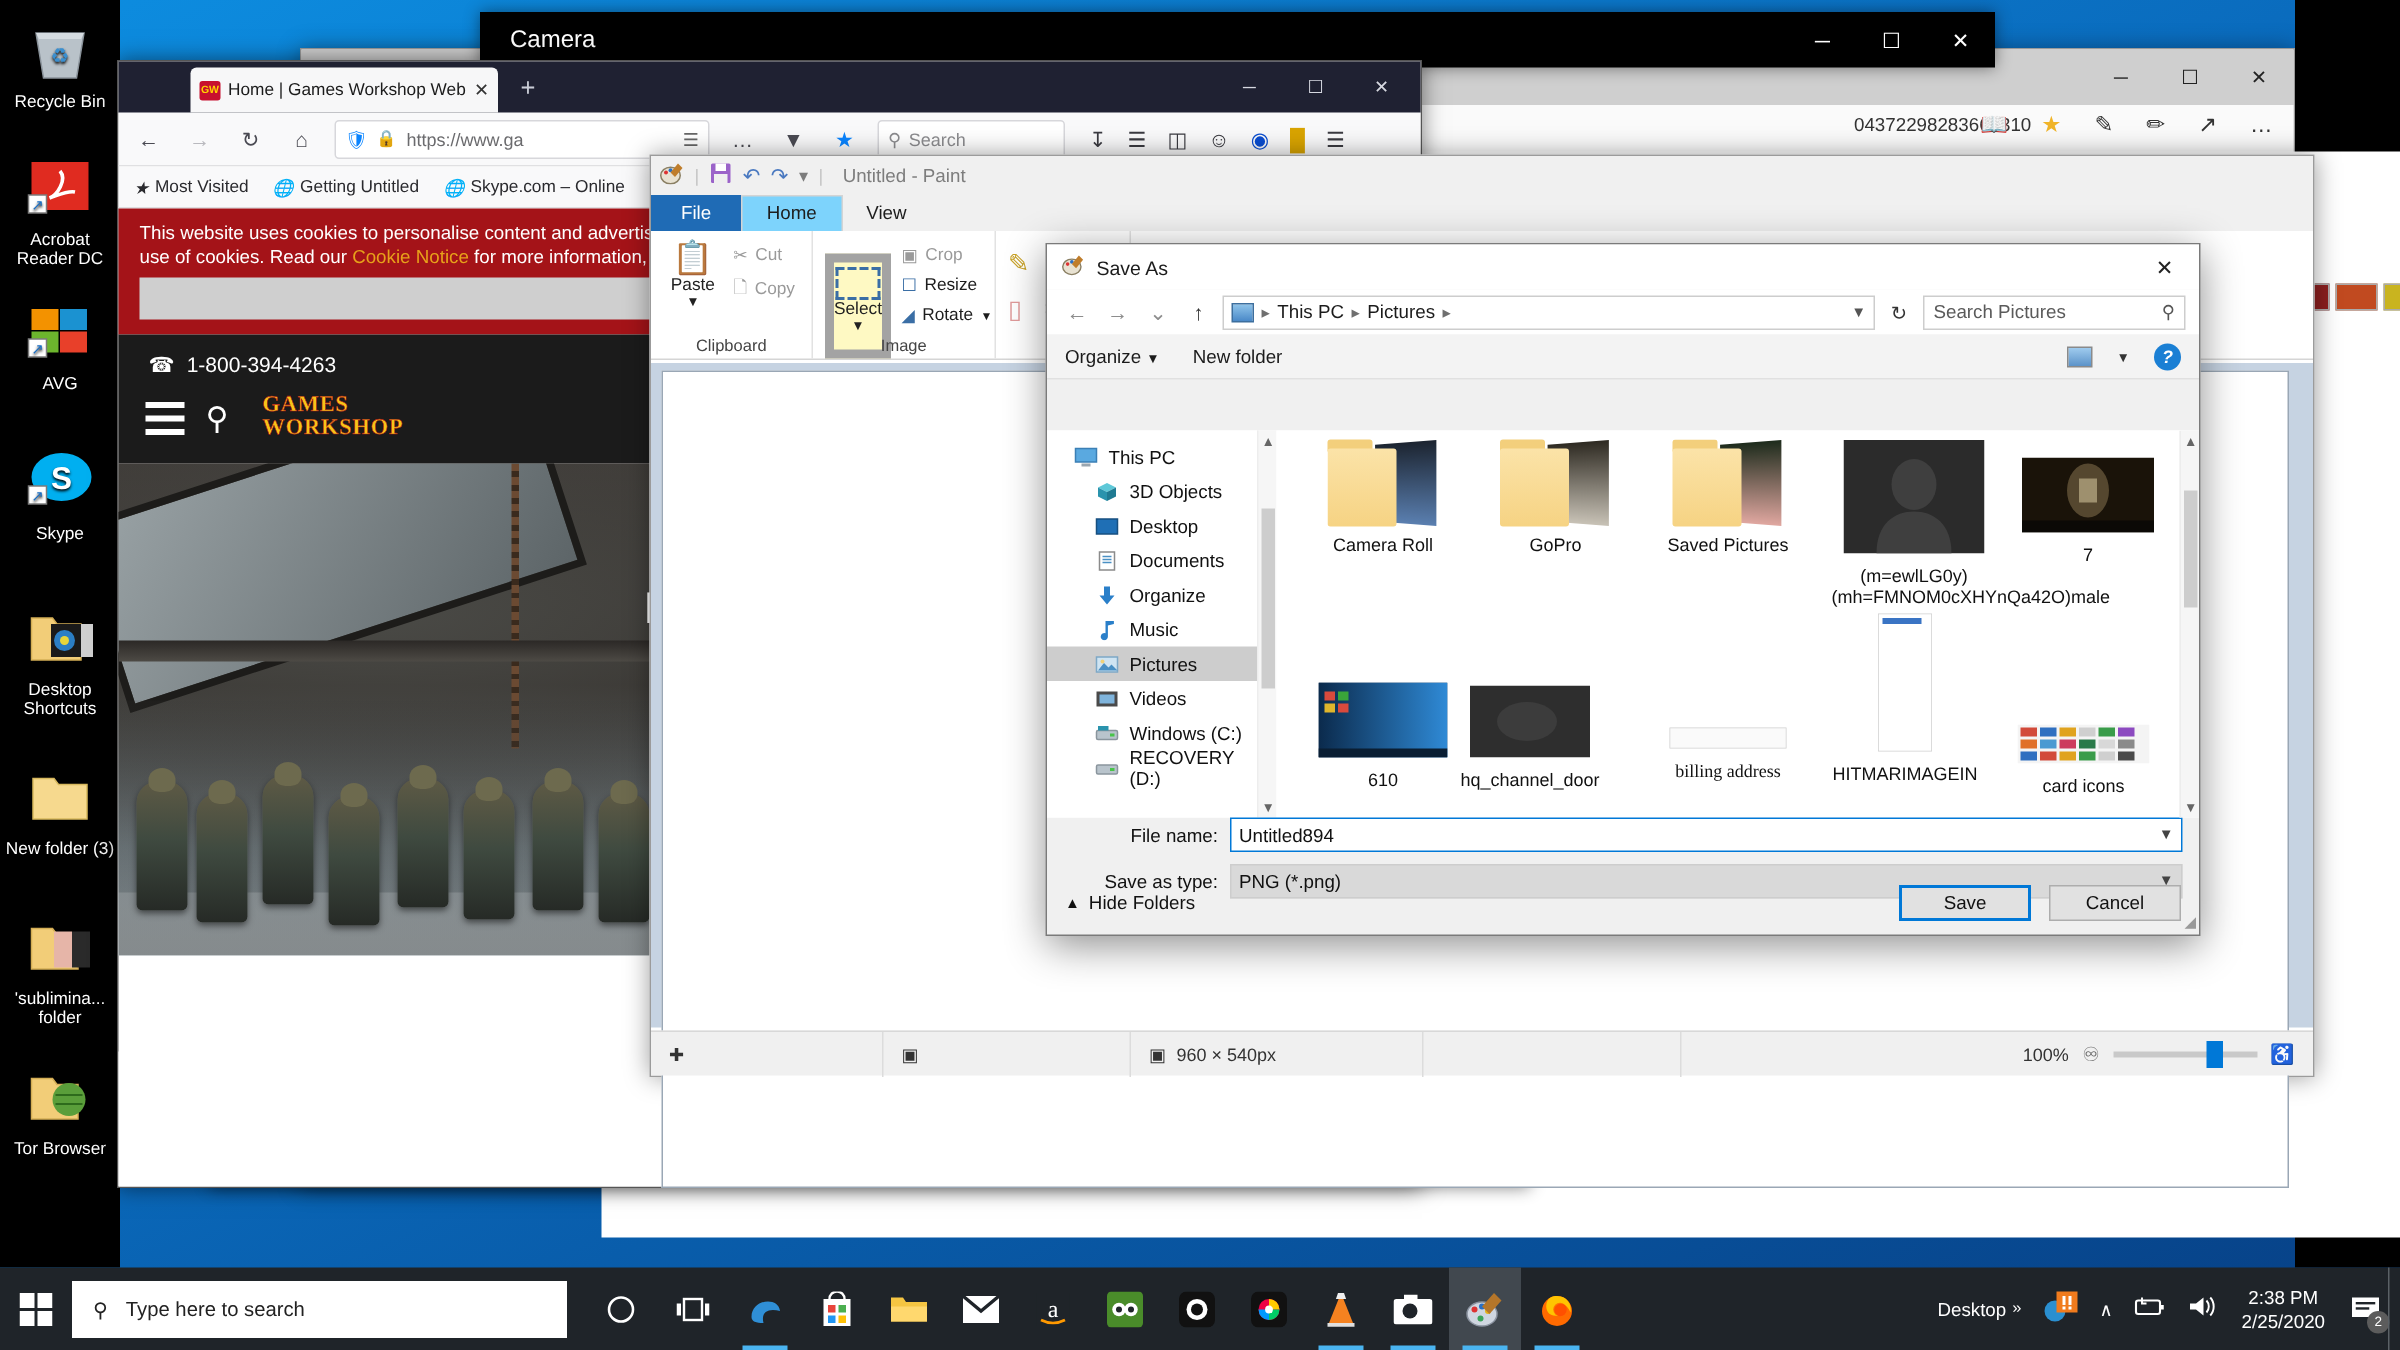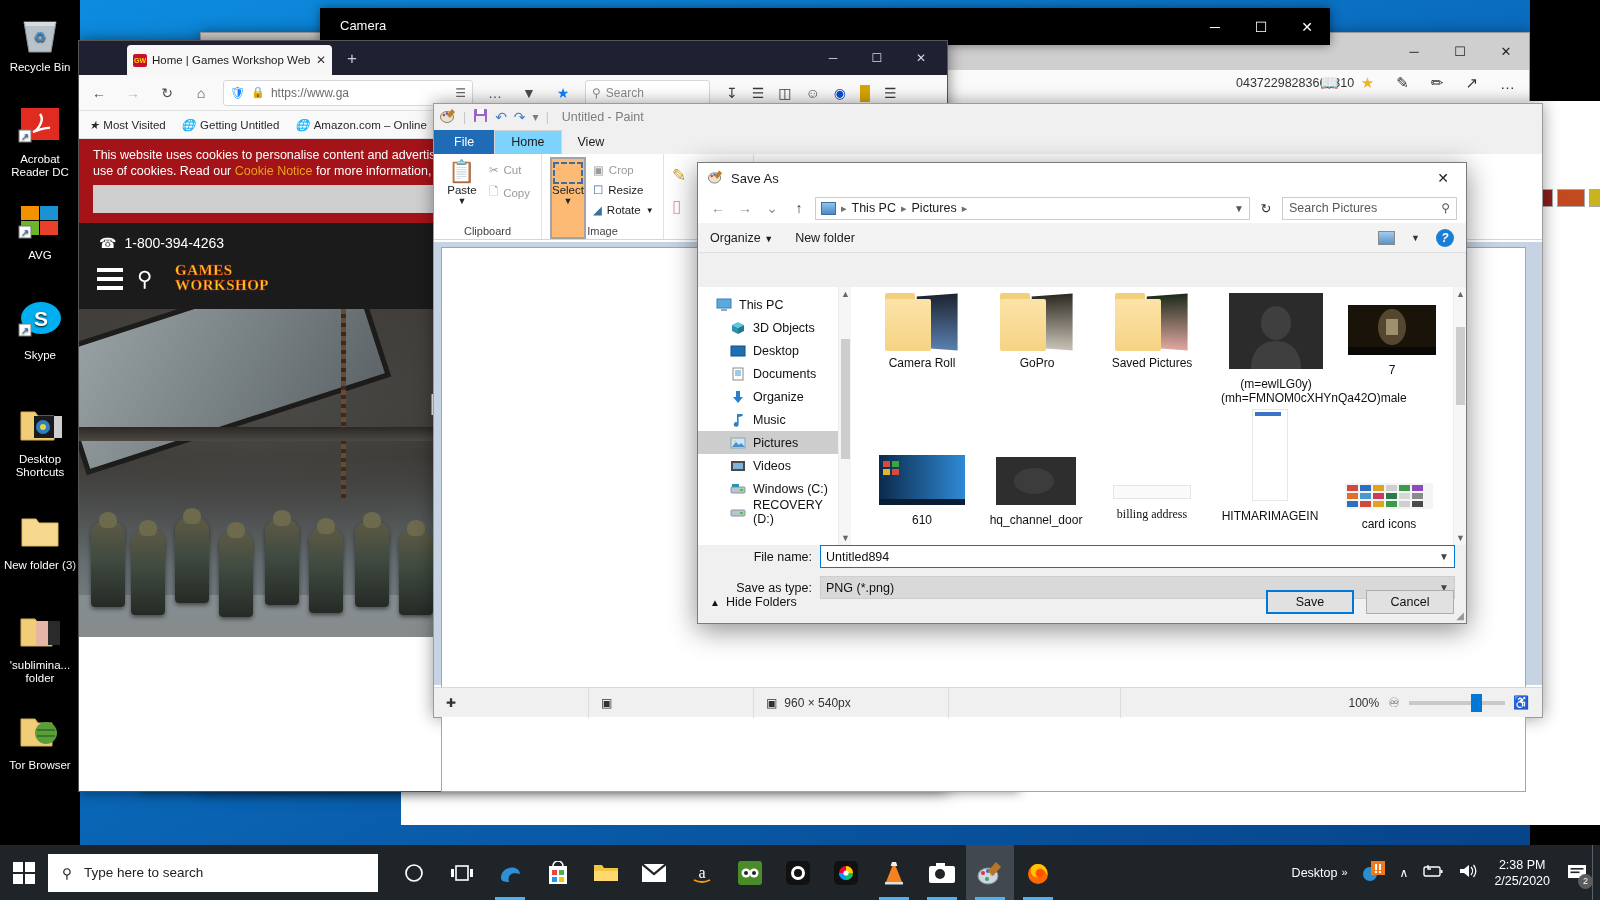--- a/index.html
+++ b/index.html
@@ -26,21 +26,21 @@
   .desk-icon { position:absolute; width:76px; text-align:center; color:#fff;
     font-size:11.5px; line-height:13px; text-shadow:0 1px 2px #000; }
   .desk-icon .glyph { display:block; margin:0 auto 4px; }
   .desk-label { display:block; }
 
   
   .win { position:absolute; background:#fff; box-shadow:0 0 10px rgba(0,0,0,.45); }
 
   
   #camera-win { left:320px; top:8px; width:1010px; height:37px; background:#000; }
-  #camera-title { position:absolute; left:20px; top:10px; color:#fff; font-size:13px; }
+  #camera-title { position:absolute; left:20px; top:10px; color:#fff; font-size:16px; }
   #camera-ctrls { position:absolute; right:0; top:0; height:37px; display:flex; }
   #camera-ctrls div { width:46px; height:37px; display:flex; align-items:center;
       justify-content:center; color:#fff; font-size:14px; }
 
   
   #bg-win { left:200px; top:32px; width:1330px; height:760px; background:#fff;
     border:1px solid #9a9a9a; box-shadow:0 0 14px rgba(0,0,0,.35); }
   #bg-win-titlebar { height:37px; background:#cfcfcf; position:relative; }
   #bg-win-ctrls { position:absolute; right:0; top:0; height:37px; display:flex; }
   #bg-win-ctrls div { width:46px; height:37px; display:flex; align-items:center;
@@ -175,23 +175,23 @@
   .rgroup .rlabel { position:absolute; bottom:2px; left:0; width:100%; text-align:center;
      font-size:11px; color:#444; }
   .ritems { display:flex; gap:4px; flex:1; }
   .bigbtn { width:54px; display:flex; flex-direction:column; align-items:center;
      justify-content:flex-start; padding-top:3px; font-size:11.5px; color:#222; }
   .bigbtn .bi { font-size:22px; line-height:24px; }
   .smallcol { display:flex; flex-direction:column; gap:2px; padding-top:4px; }
   .smallbtn { display:flex; align-items:center; gap:5px; font-size:11.5px; color:#9a9a9a;
      padding:2px 3px; }
   .smallbtn.on { color:#1d1d1d; }
-  .selbox { width:54px; border:2px solid #a3a3a3; background:#fdba74;
+  .selbox { width:54px; border:6px solid #a3a3a3; background:#fef9c3;
      display:flex; flex-direction:column; align-items:center; padding-top:3px;
-     font-size:11.5px; color:#222; }
+     font-size:11.5px; color:#222;margin-top:12px; }
   .dashrect { width:30px; height:22px; border:2px dashed #3a6ea5; }
   #paint-canvasarea { position:absolute; left:0; top:138px; right:0; bottom:32px;
      background:#c6d3e2; }
   #paint-canvas { position:absolute; left:7px; top:5px; width:1085px; height:545px;
      background:#fff; border:1px solid #9aa7b5; }
   #paint-status { position:absolute; left:0; bottom:0; width:100%; height:30px;
      background:#f0f0f0; border-top:1px solid #d8d8d8; display:flex;
      align-items:center; font-size:12px; color:#333; }
   .sbcell { height:30px; display:flex; align-items:center; gap:7px; padding:0 12px;
      border-right:1px solid #dcdcdc; }
@@ -512,21 +512,21 @@
     <span>
       <i>★</i>
       <b style="font-weight:normal">Most Visited</b>
     </span>
     <span>
       <i>🌐</i>
       <b style="font-weight:normal">Getting Untitled</b>
     </span>
     <span>
       <i>🌐</i>
-      <b style="font-weight:normal">Amazon.com – Online</b>
+      <b style="font-weight:normal">Skype.com – Online</b>
     </span>
   </div>
 
   <div id="gw-cookie">
     <div>This website uses cookies to personalise content and advertis</div>
     <div>
       <span>use of cookies. Read our </span><a href="#">Cookie Notice</a><span> for more information,</span>
     </div>
     <div id="gw-cookie-btn"></div>
   </div>
@@ -885,21 +885,21 @@
               </defs>
               <rect x="4" y="6" width="7" height="6" fill="#d94a3d"></rect>
               <rect x="13" y="6" width="7" height="6" fill="#3aa53a"></rect>
               <rect x="4" y="14" width="7" height="6" fill="#e0b62c"></rect>
               <rect x="13" y="14" width="7" height="6" fill="#d94a3d"></rect>
               <rect x="0" y="44" width="86" height="6" fill="#0a1e33"></rect>
             </svg>
         </span>
         <span>610</span>
       </div>
-      <div class="fitem" style="left:136px; top:170px;">
+      <div class="fitem" style="left:120px; top:170px;">
         <span class="fthumb">
           <svg width="80" height="48" viewBox="0 0 80 48">
               <rect width="80" height="48" fill="#2e2e2e"></rect>
               <ellipse cx="38" cy="24" rx="20" ry="13" fill="#3c3c3c"></ellipse>
             </svg>
         </span>
         <span>hq_channel_door</span>
       </div>
       <div class="fitem" style="left:252px; top:198px;font-family:Liberation Serif, serif;">
         <span class="fthumb">

